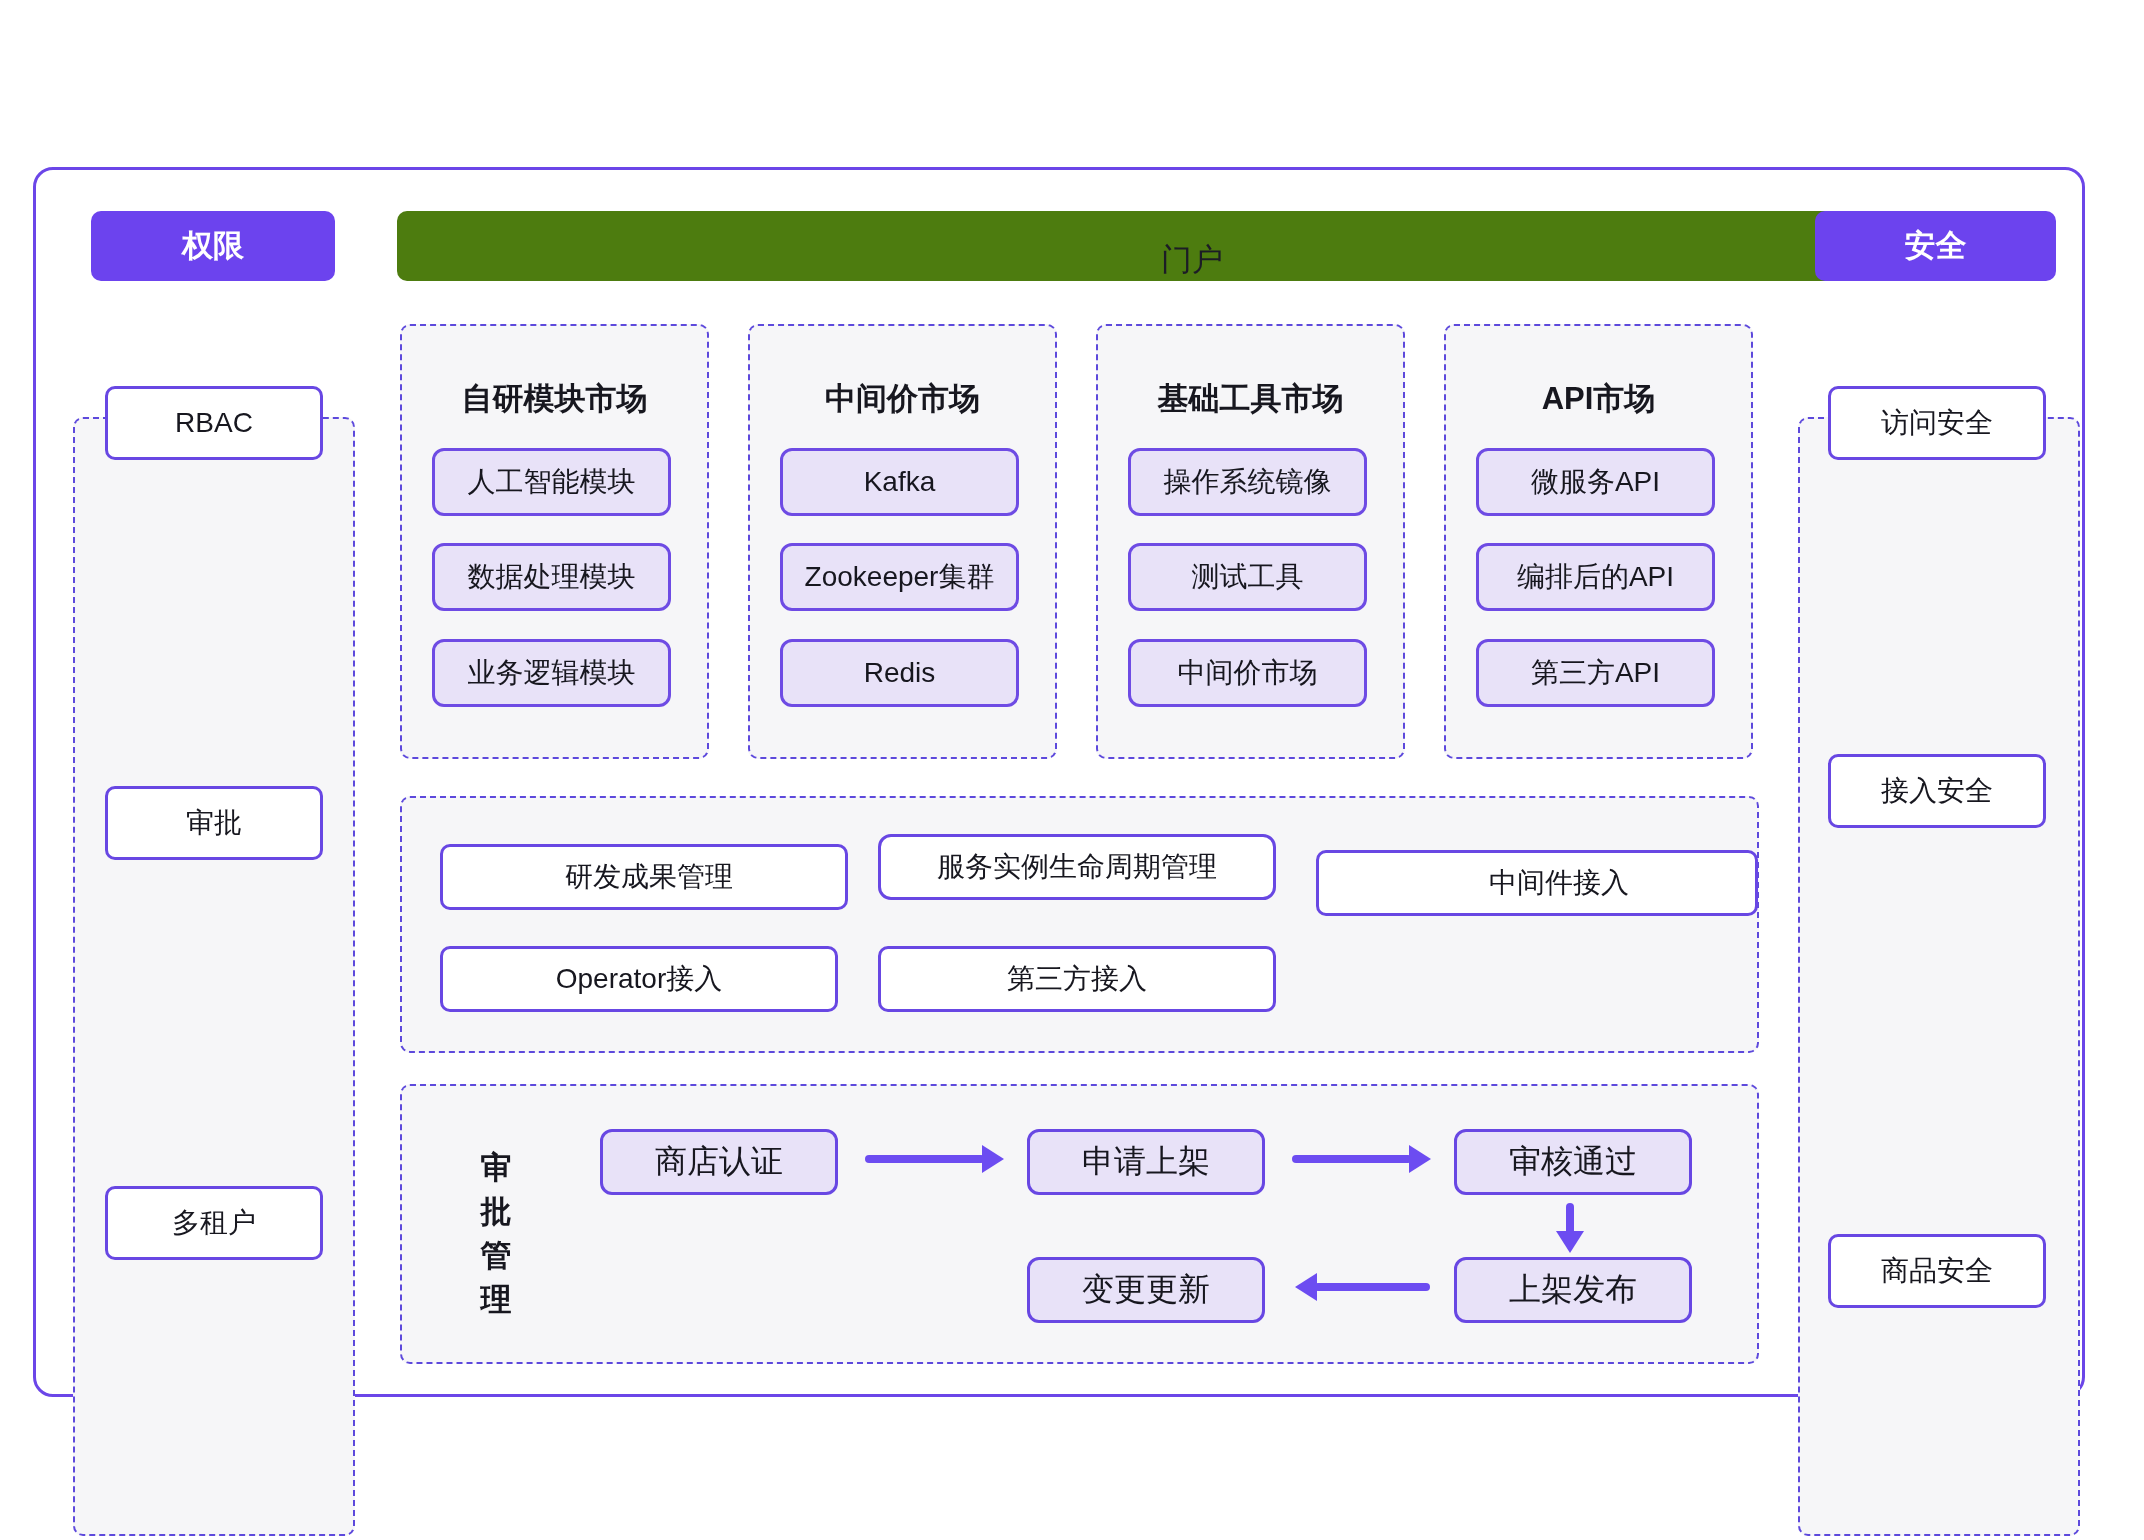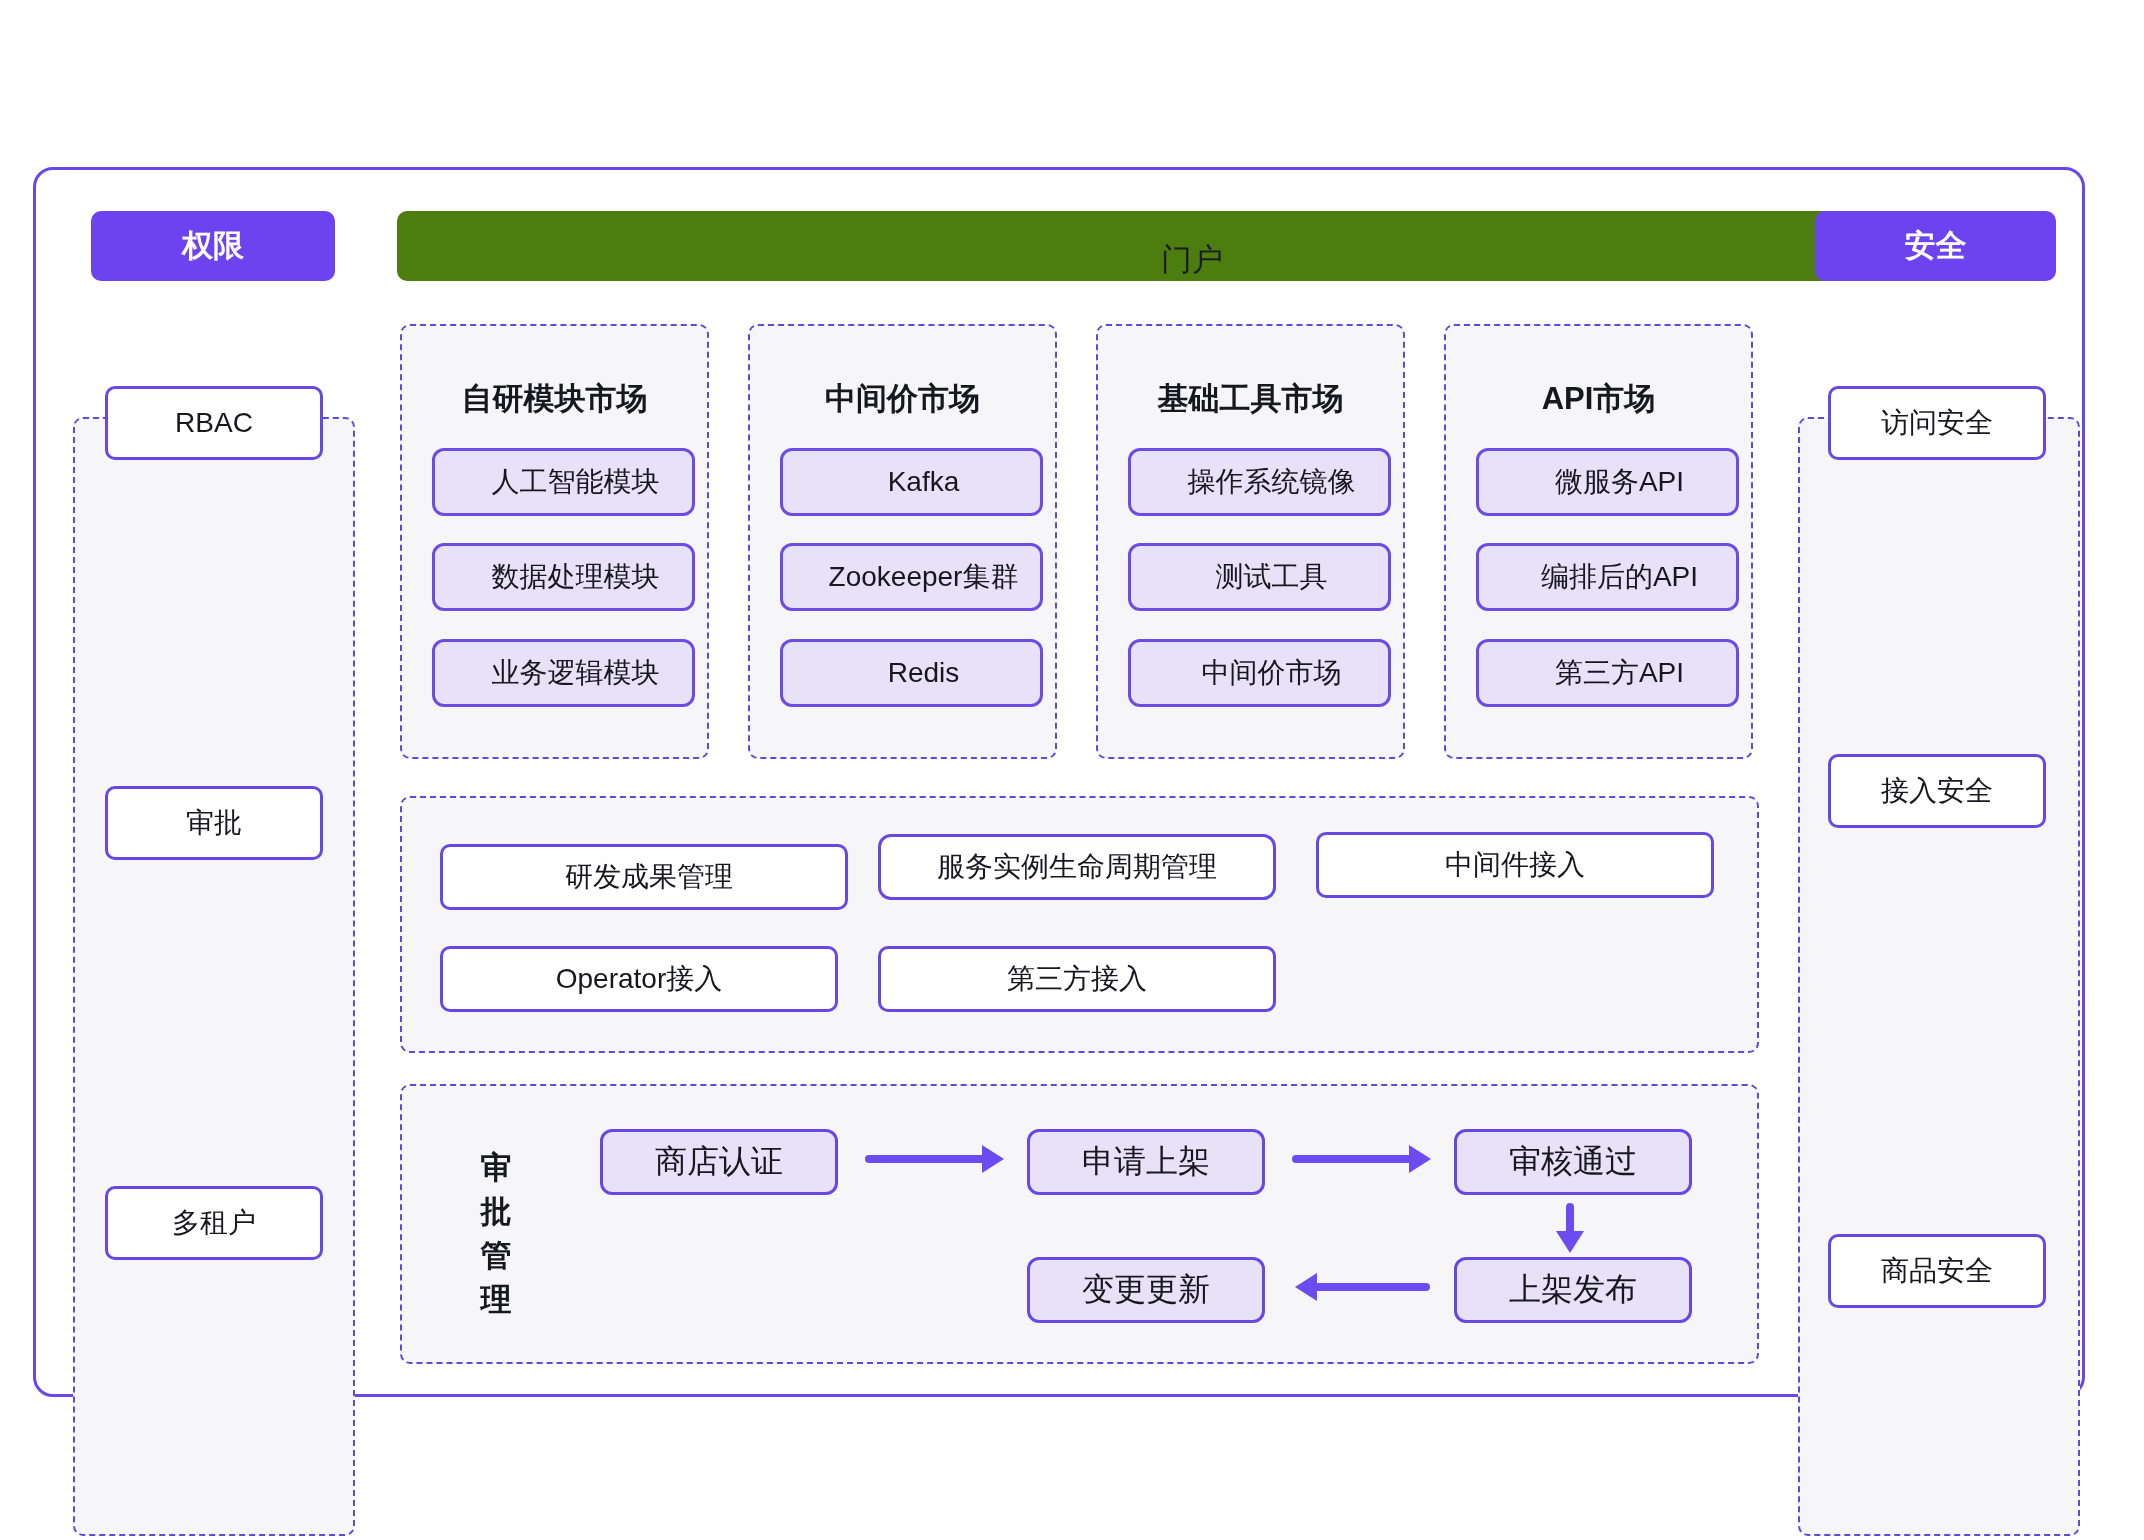--- a/index.html
+++ b/index.html
@@ -39,21 +39,21 @@
     position:absolute;top:321px;width:305px;height:431px;
     background:#f6f6f8;border:2px dashed #5d49dc;border-radius:10px;
   }
   .market-title{
     position:absolute;top:52px;left:0;width:100%;text-align:center;
     font-size:31px;font-weight:700;
   }
   .market-item{
     position:absolute;left:30px;width:233px;height:62px;
     background:#e8e2f8;border:3px solid #6e4be4;border-radius:12px;
-    display:flex;align-items:center;justify-content:center;font-size:28px;padding-left:24px;
+    display:flex;align-items:center;justify-content:center;font-size:28px;
   }
   .mi1{top:122px}.mi2{top:217px}.mi3{top:313px}
   
   .mgmt{
     position:absolute;left:397px;top:793px;width:1355px;height:253px;
     background:#f6f6f8;border:2px dashed #5d49dc;border-radius:10px;
   }
   .mgmt-box{
     position:absolute;width:392px;height:60px;background:#ffffff;
     border:3px solid #6847e3;border-radius:10px;
@@ -186,21 +186,21 @@
         </div>
     </div>
 
     <div class="mgmt" style="left:364px;top:626px;">
       <div class="mgmt-box" style="left:38px;top:46px;padding-left:10px;">
           <span>研发成果管理</span>
         </div>
       <div class="mgmt-box" style="left:476px;top:36px;border-radius:13px;">
           <span>服务实例生命周期管理</span>
         </div>
-      <div class="mgmt-box" style="left:914px;top:34px;">
+      <div class="mgmt-box" style="left:914px;top:52px;padding-left:44px;">
           <span>中间件接入</span>
         </div>
       <div class="mgmt-box" style="left:38px;top:148px;">
           <span>Operator接入</span>
         </div>
       <div class="mgmt-box" style="left:476px;top:148px;">
           <span>第三方接入</span>
         </div>
     </div>
 

